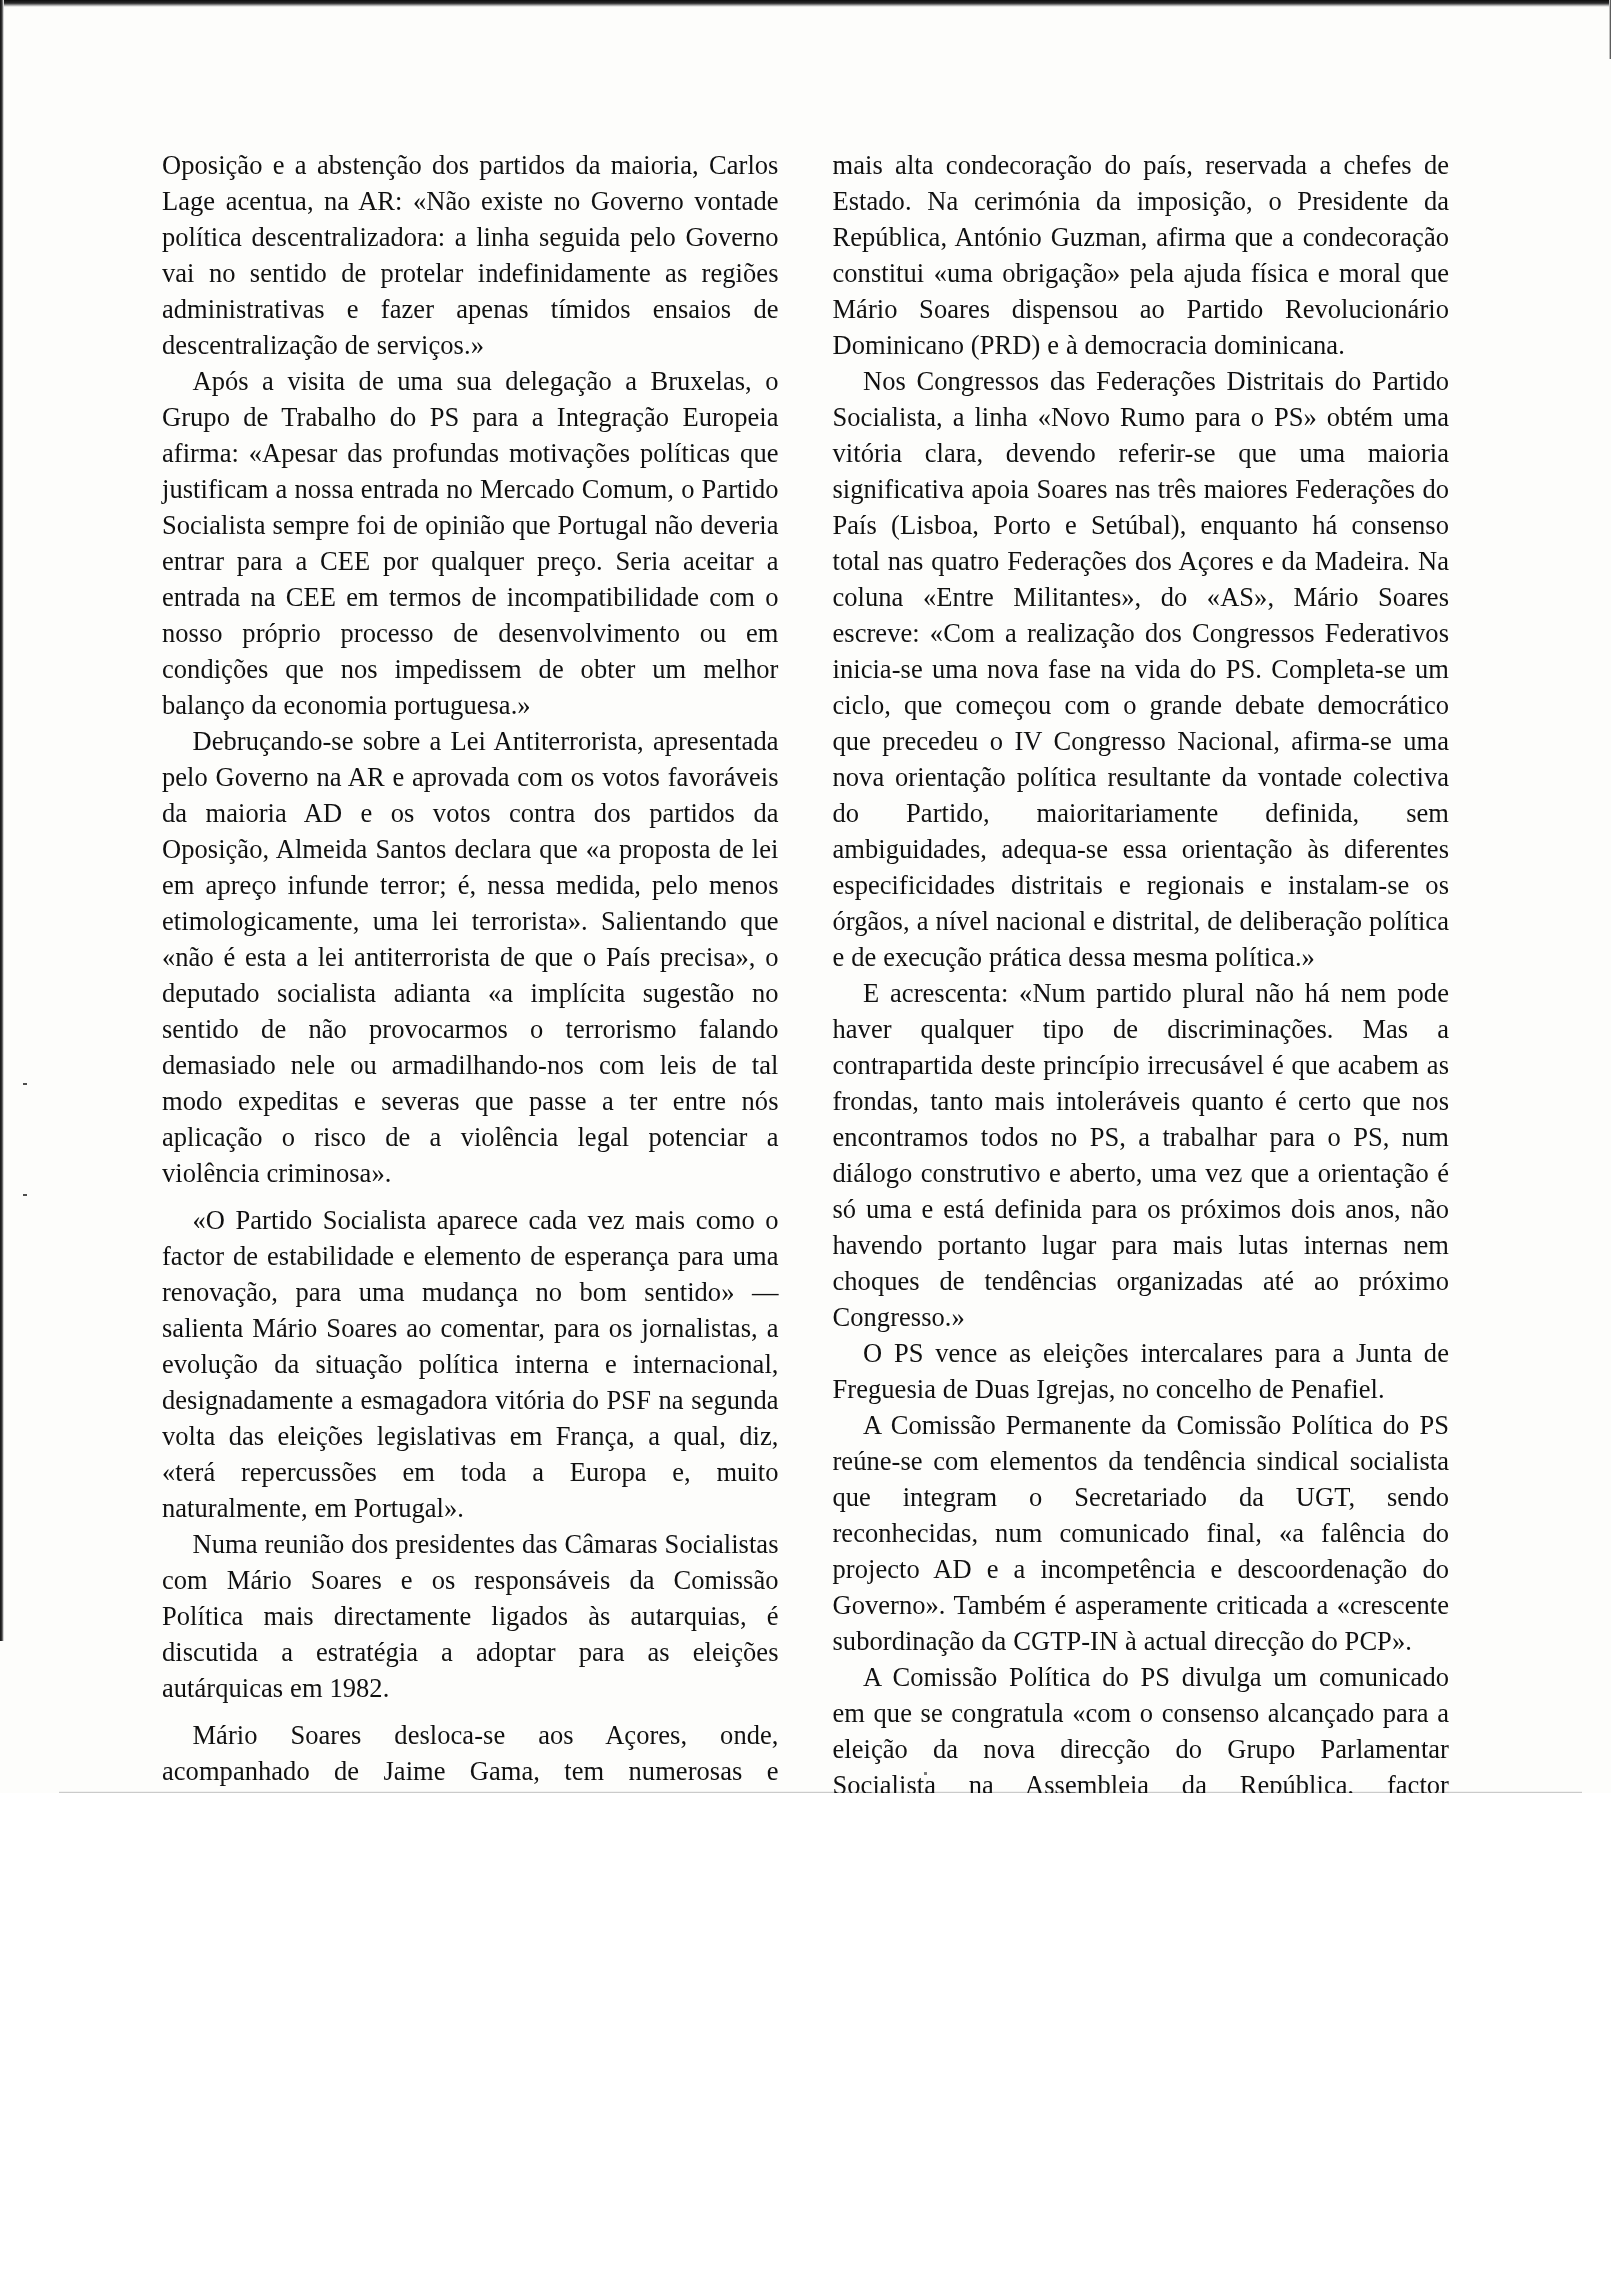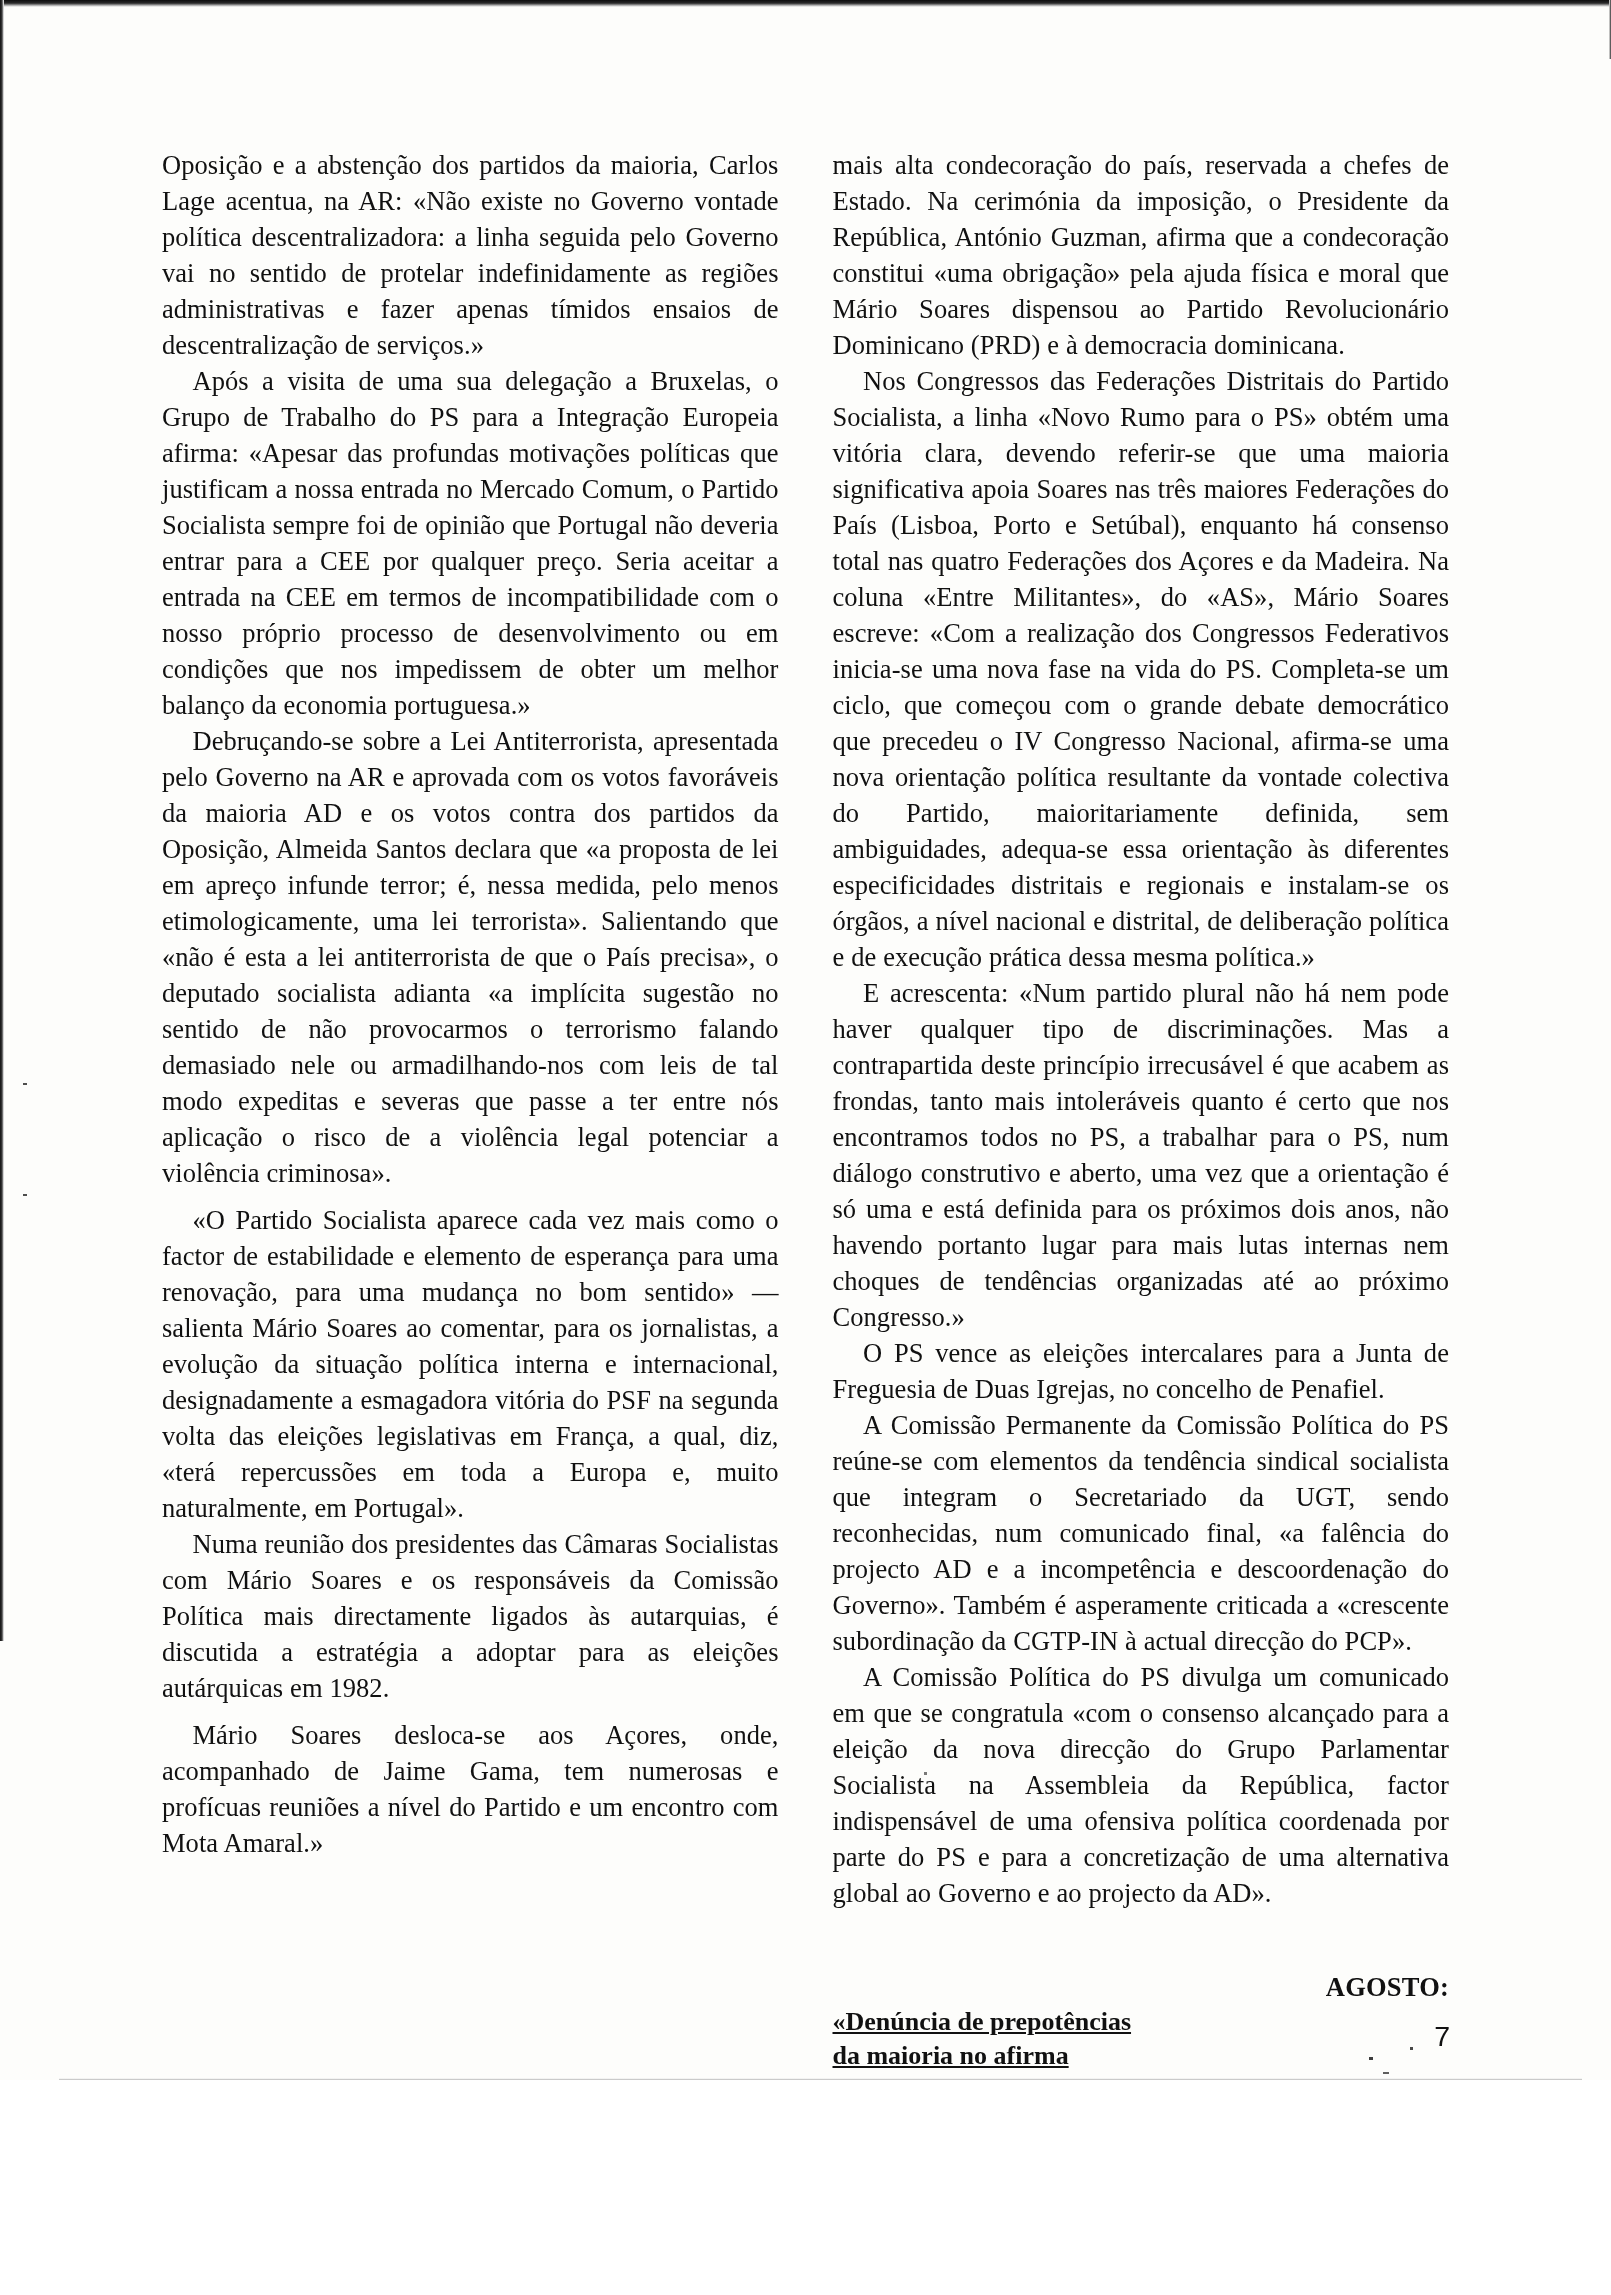--- a/index.html
+++ b/index.html
@@ -3,21 +3,21 @@
 <meta charset="utf-8">
 <style>
   html, body {
     margin: 0;
     padding: 0;
     background: #ffffff;
   }
   .page {
     position: relative;
     width: 1612px;
-    height: 2080px;
+    height: 1793px;
     background: #fdfdfb;
     overflow: hidden;
     font-family: "Liberation Serif", "DejaVu Serif", serif;
     color: #111111;
     box-sizing: border-box;
   }
   
   .scan-edge-top {
     position: absolute;
     top: 0; left: 0;

